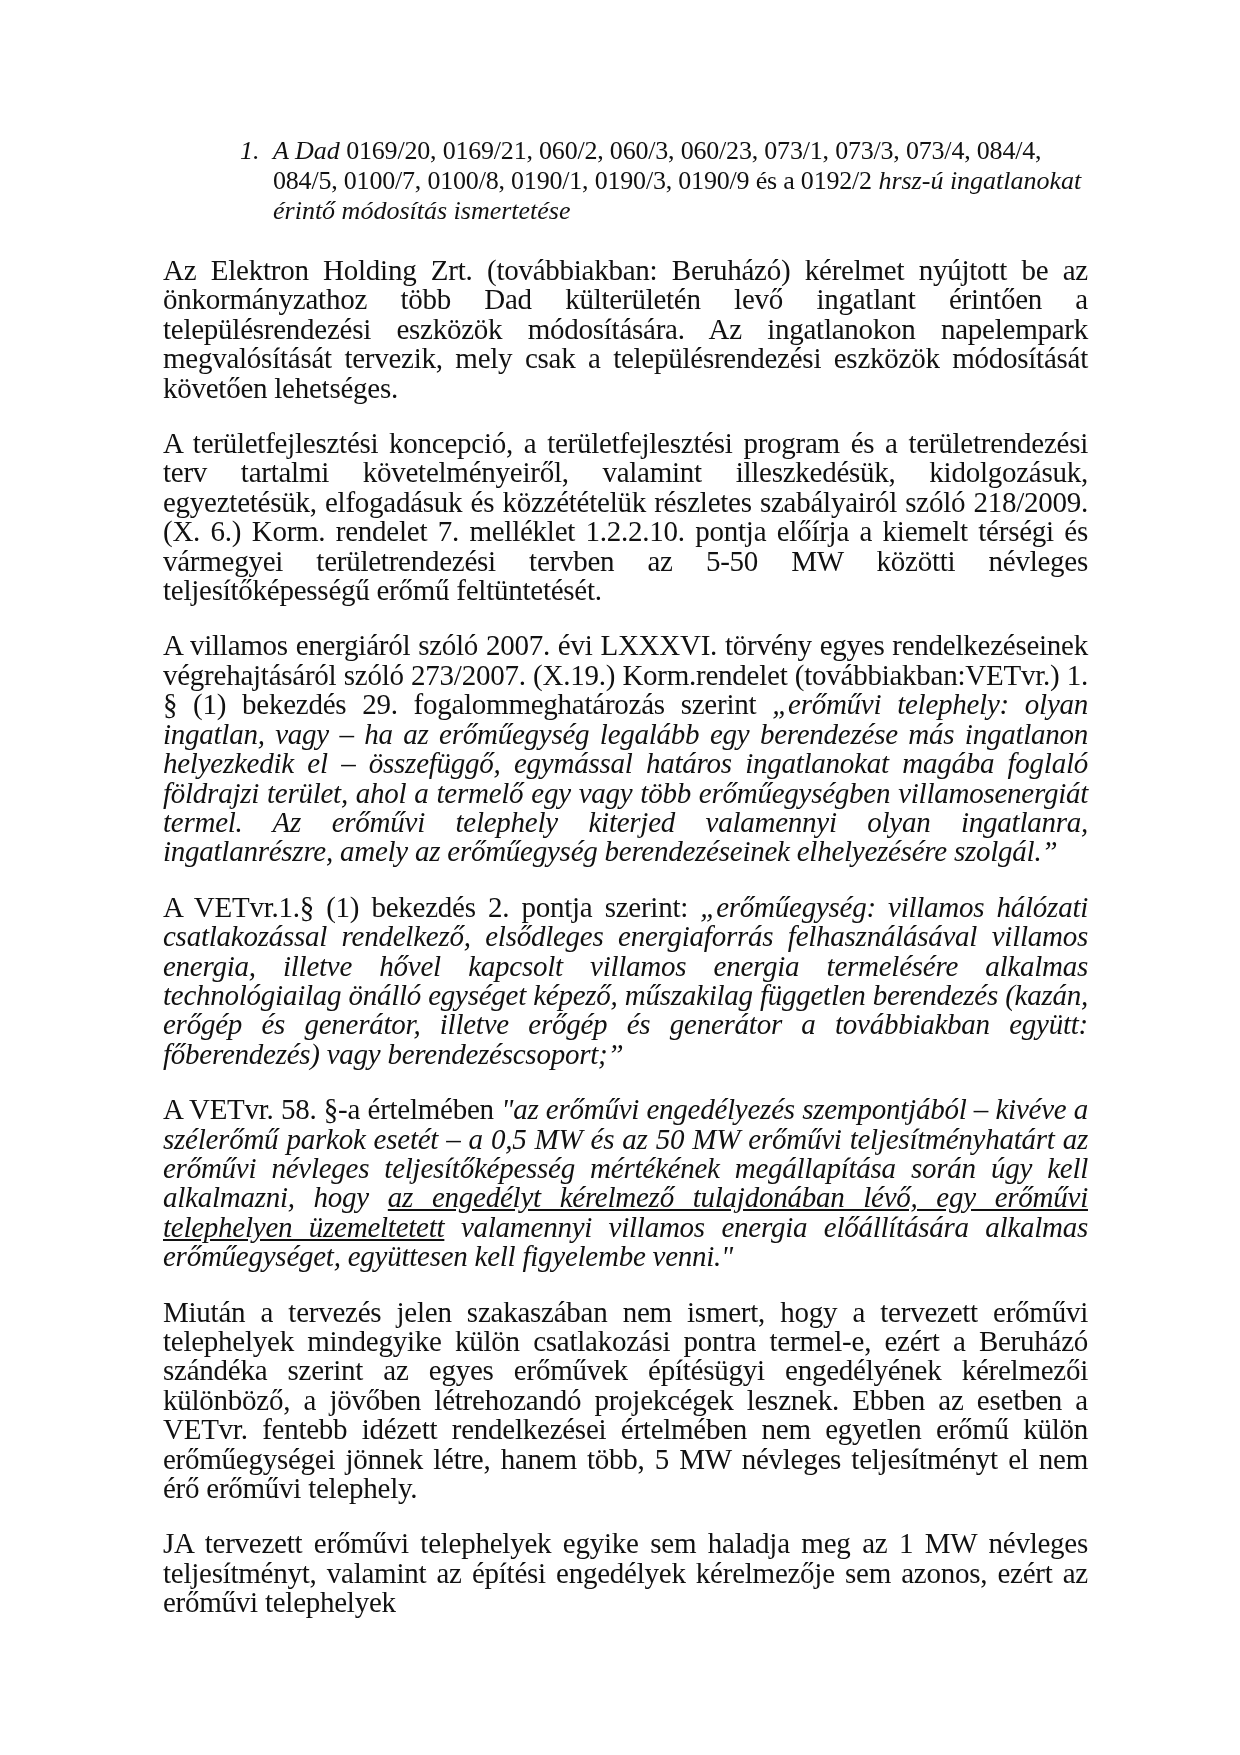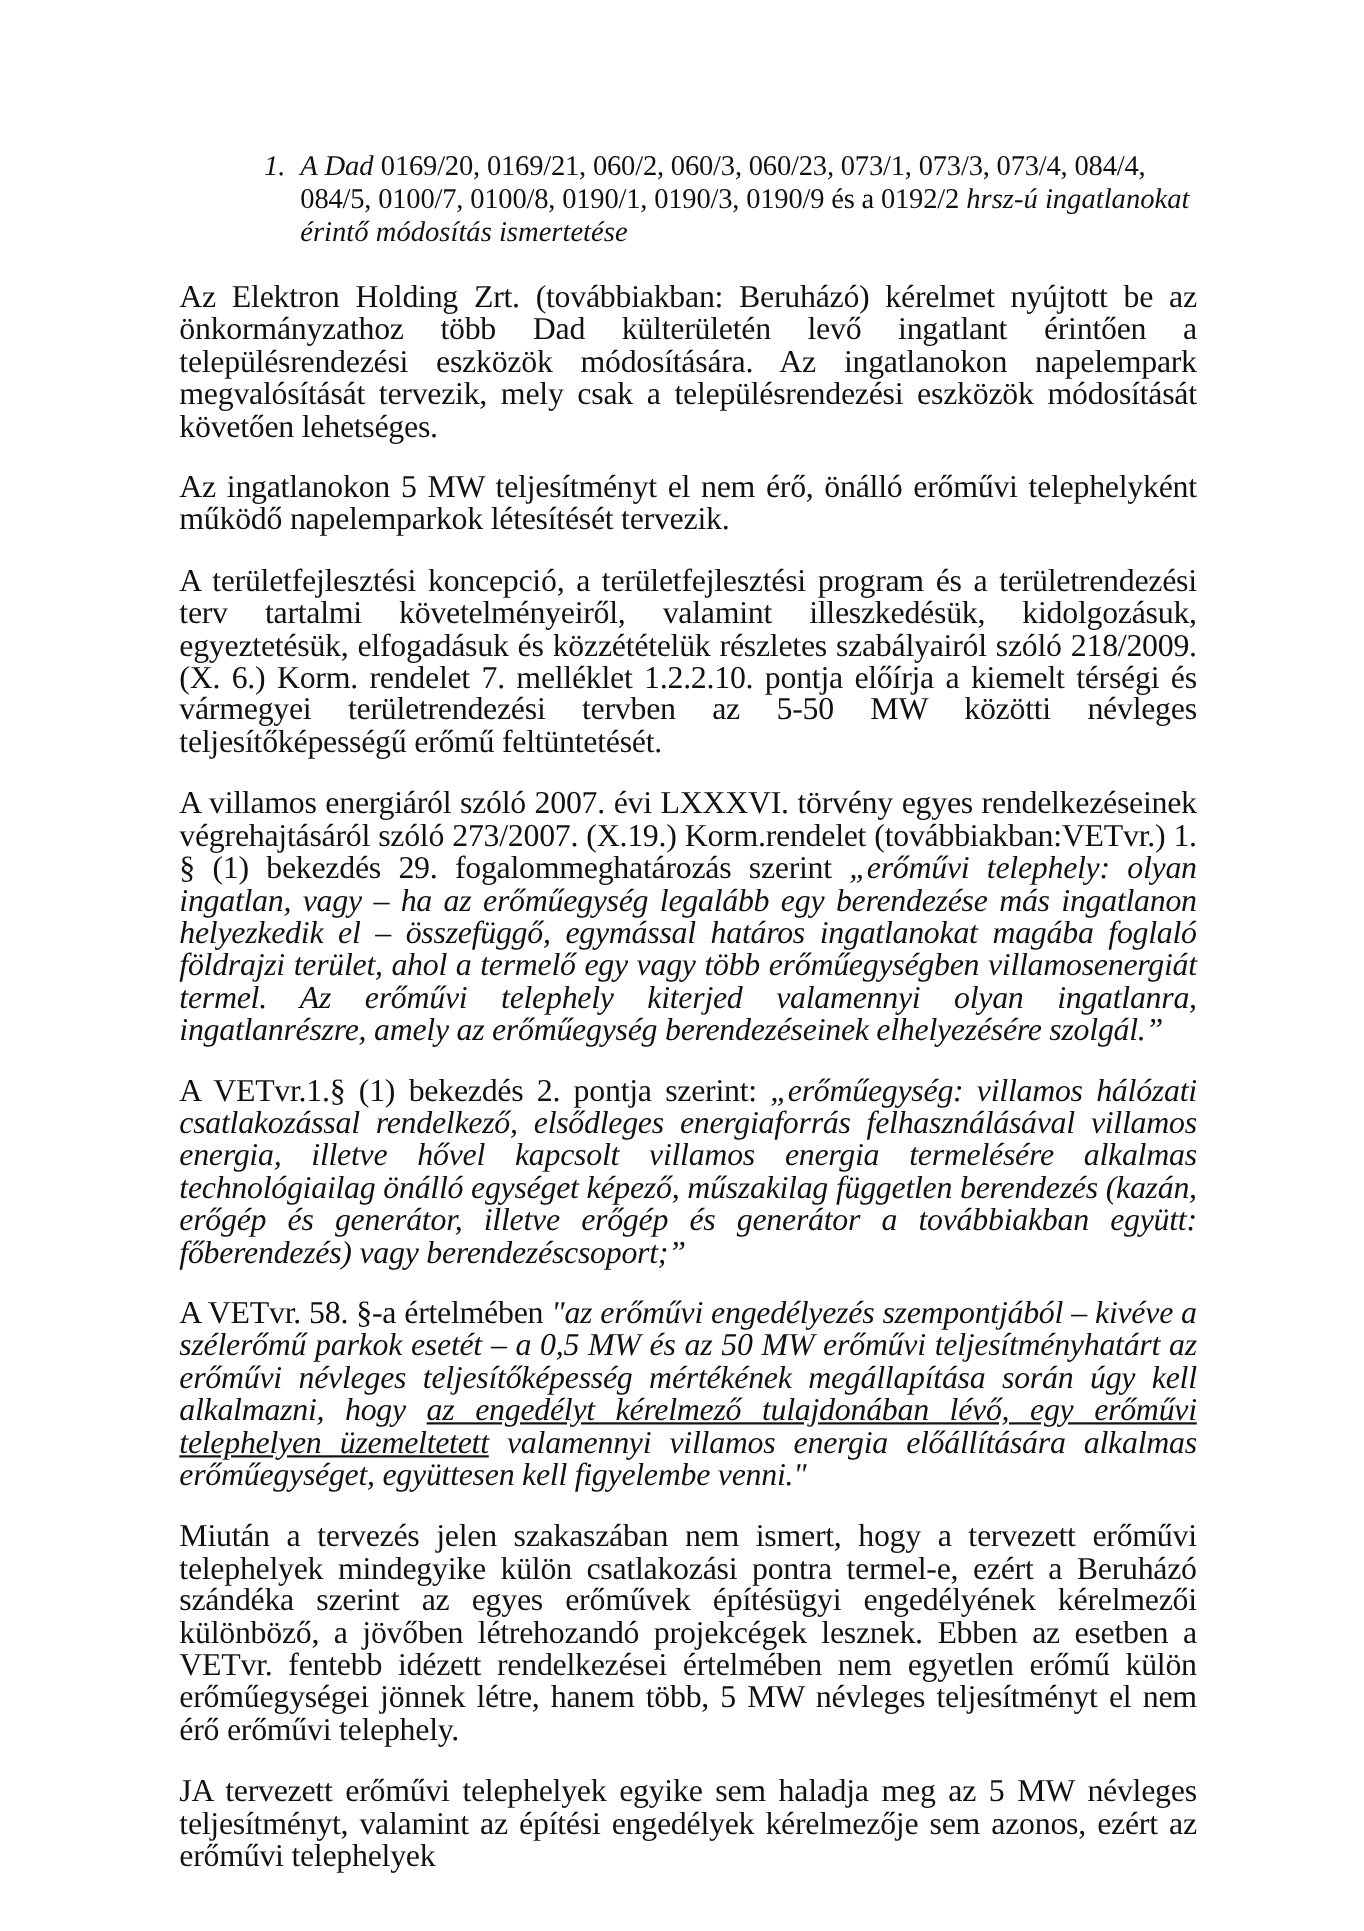--- a/index.html
+++ b/index.html
@@ -56,33 +56,32 @@
 
   <h1 class="heading">
     <span class="num">1.</span>
     <span class="it">A Dad</span>
     <span class="rm">0169/20, 0169/21, 060/2, 060/3, 060/23, 073/1, 073/3, 073/4, 084/4, 084/5, 0100/7, 0100/8, 0190/1, 0190/3, 0190/9 és a 0192/2</span>
     <span class="it">hrsz-ú ingatlanokat érintő módosítás ismertetése</span>
   </h1>
 
   <p class="para">Az Elektron Holding Zrt. (továbbiakban: Beruházó) kérelmet nyújtott be az önkormányzathoz több Dad külterületén levő ingatlant érintően a településrendezési eszközök módosítására. Az ingatlanokon napelempark megvalósítását tervezik, mely csak a településrendezési eszközök módosítását követően lehetséges.</p>
 
-  <p class="para">Az ingatlanokon 5 MW teljesítményt el nem érő, önálló erőművi telephelyként működő napelemparkok létesítését tervezik.</p>
 
   <p class="para">A területfejlesztési koncepció, a területfejlesztési program és a területrendezési terv tartalmi követelményeiről, valamint illeszkedésük, kidolgozásuk, egyeztetésük, elfogadásuk és közzétételük részletes szabályairól szóló 218/2009. (X. 6.) Korm. rendelet 7. melléklet 1.2.2.10. pontja előírja a kiemelt térségi és vármegyei területrendezési tervben az 5-50 MW közötti névleges teljesítőképességű erőmű feltüntetését.</p>
 
   <p class="para">
     <span>A villamos energiáról szóló 2007. évi LXXXVI. törvény egyes rendelkezéseinek végrehajtásáról szóló 273/2007. (X.19.) Korm.rendelet (továbbiakban:VETvr.) 1. § (1) bekezdés 29. fogalommeghatározás szerint </span><span class="it">„erőművi telephely: olyan ingatlan, vagy – ha az erőműegység legalább egy berendezése más ingatlanon helyezkedik el – összefüggő, egymással határos ingatlanokat magába foglaló földrajzi terület, ahol a termelő egy vagy több erőműegységben villamosenergiát termel. Az erőművi telephely kiterjed valamennyi olyan ingatlanra, ingatlanrészre, amely az erőműegység berendezéseinek elhelyezésére szolgál.”</span>
   </p>
 
   <p class="para">
     <span>A VETvr.1.§ (1) bekezdés 2. pontja szerint: </span><span class="it">„erőműegység: villamos hálózati csatlakozással rendelkező, elsődleges energiaforrás felhasználásával villamos energia, illetve hővel kapcsolt villamos energia termelésére alkalmas technológiailag önálló egységet képező, műszakilag független berendezés (kazán, erőgép és generátor, illetve erőgép és generátor a továbbiakban együtt: főberendezés) vagy berendezéscsoport;”</span>
   </p>
 
   <p class="para">
     <span>A VETvr. 58. §-a értelmében </span><span class="it">"az erőművi engedélyezés szempontjából – kivéve a szélerőmű parkok esetét – a 0,5 MW és az 50 MW erőművi teljesítményhatárt az erőművi névleges teljesítőképesség mértékének megállapítása során úgy kell alkalmazni, hogy </span><span class="it ul">az engedélyt kérelmező tulajdonában lévő, egy erőművi telephelyen üzemeltetett</span><span class="it"> valamennyi villamos energia előállítására alkalmas erőműegységet, együttesen kell figyelembe venni."</span>
   </p>
 
   <p class="para">Miután a tervezés jelen szakaszában nem ismert, hogy a tervezett erőművi telephelyek mindegyike külön csatlakozási pontra termel-e, ezért a Beruházó szándéka szerint az egyes erőművek építésügyi engedélyének kérelmezői különböző, a jövőben létrehozandó projekcégek lesznek. Ebben az esetben a VETvr. fentebb idézett rendelkezései értelmében nem egyetlen erőmű külön erőműegységei jönnek létre, hanem több, 5 MW névleges teljesítményt el nem érő erőművi telephely.</p>
 
-  <p class="para">JA tervezett erőművi telephelyek egyike sem haladja meg az 5 MW névleges teljesítményt, valamint az építési engedélyek kérelmezője sem azonos, ezért az erőművi telephelyek</p>
+  <p class="para">JA tervezett erőművi telephelyek egyike sem haladja meg az 1 MW névleges teljesítményt, valamint az építési engedélyek kérelmezője sem azonos, ezért az erőművi telephelyek</p>
 
 </div>
 
 </body></html>

